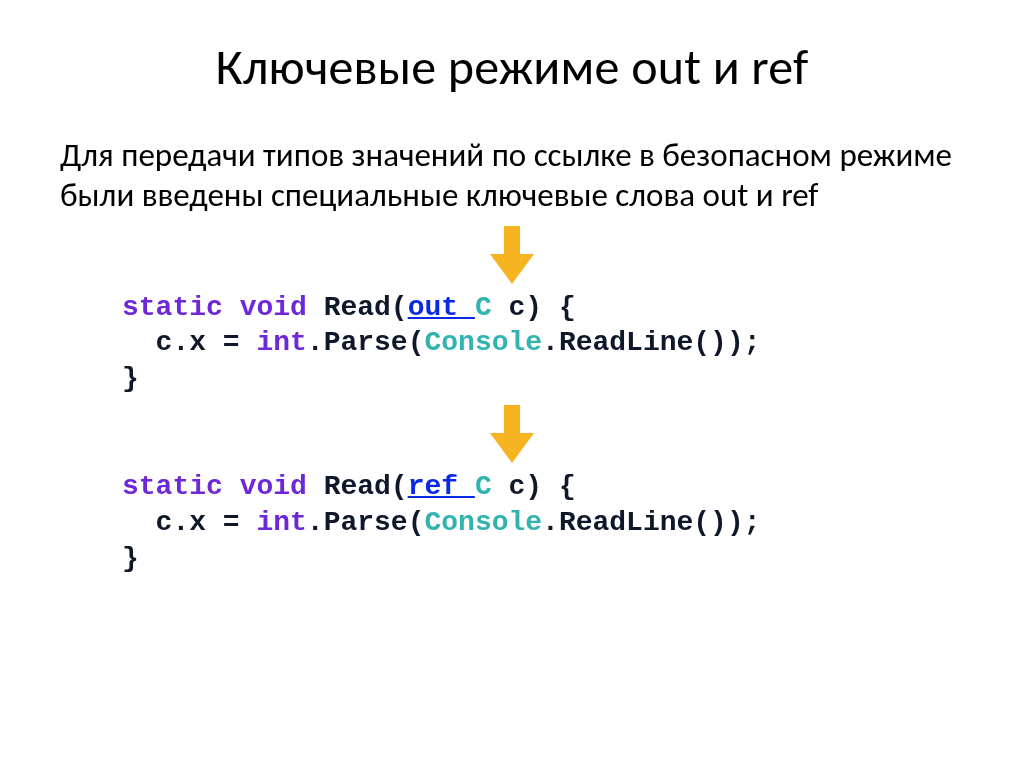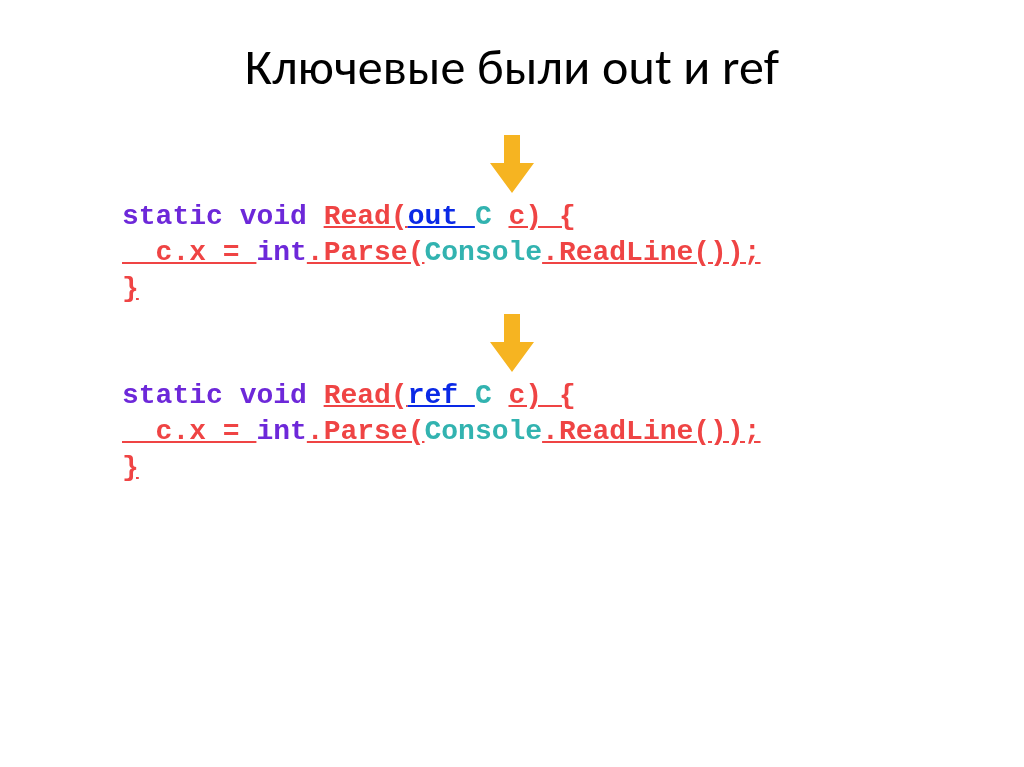--- a/index.html
+++ b/index.html
@@ -44,30 +44,31 @@
     font-family: Consolas, "Courier New", monospace;
     font-size: 28px;
     font-weight: bold;
     line-height: 1.28;
     margin-left: 62px;
     white-space: pre;
   }
   .kw   { color: #6d28d9; }
   .kwout{ color: #0a29e6; text-decoration: underline; }
   .type { color: #32b3b0; }
-  .plain{ color: #ef4444; text-decoration: underline; }
+  .plain{ color: #0f172a; }
   .arrow-wrap2 { text-align:center; margin: 8px 0 2px 0; }
 </style>
 </head>
 <body>
 
 <div class="slide">
 
-  <h1 class="title">Ключевые были out и ref</h1>
+  <h1 class="title">Ключевые режиме out и ref</h1>
 
+  <div class="body-text">Для передачи типов значений по ссылке в безопасном режиме были введены специальные ключевые слова out и ref</div>
 
   <div class="arrow-wrap">
     <svg class="arrow" width="50" height="58" viewBox="0 0 50 58">
       <path d="M17 0 H33 V28 H47 L25 58 L3 28 H17 Z" fill="#f6b421"></path>
     </svg>
   </div>
 
   <div class="code-block"><span class="kw">static </span><span class="kw">void </span><span class="plain">Read(</span><span class="kwout">out </span><span class="type">C </span><span class="plain">c) {</span>
 <span class="plain">  c.x = </span><span class="kw">int</span><span class="plain">.Parse(</span><span class="type">Console</span><span class="plain">.ReadLine());</span>
 <span class="plain">}</span></div>

